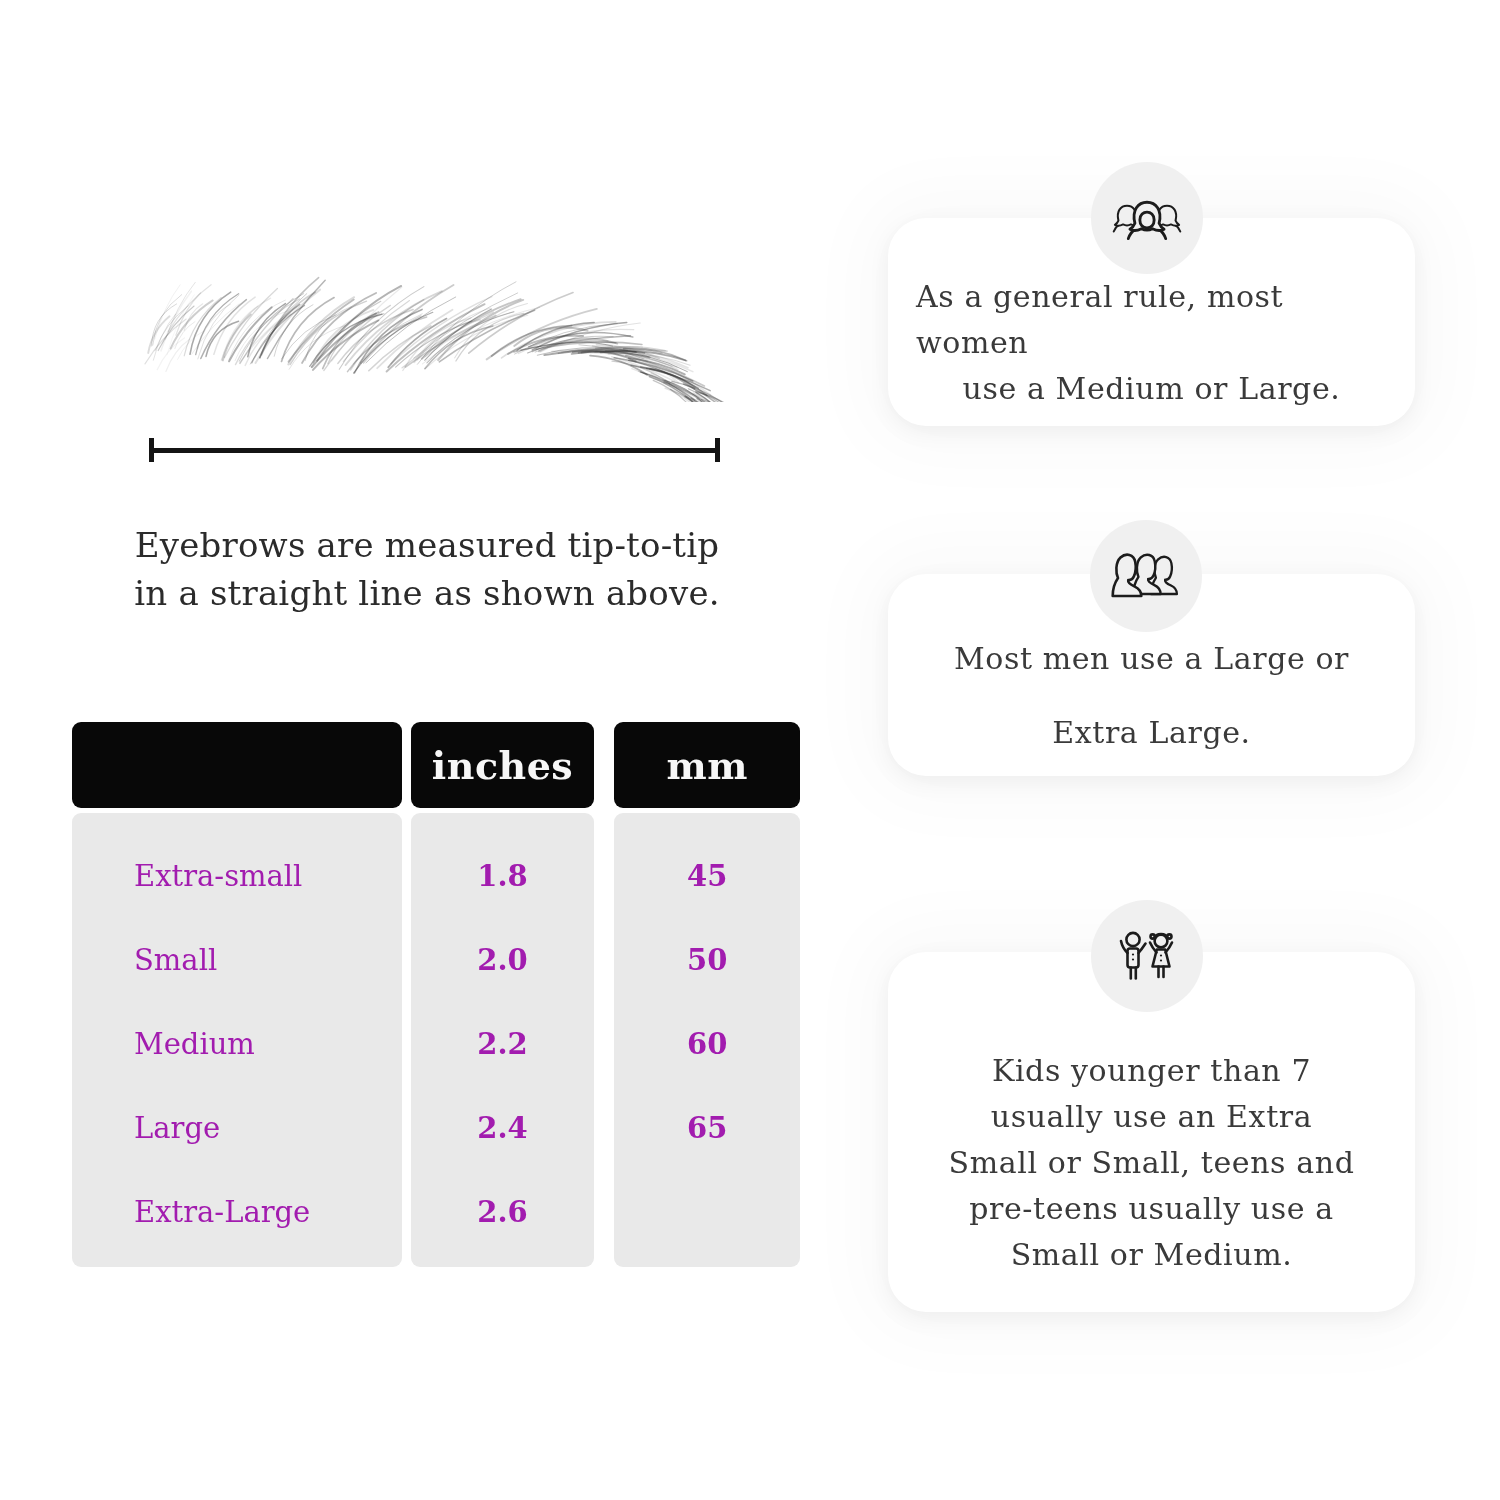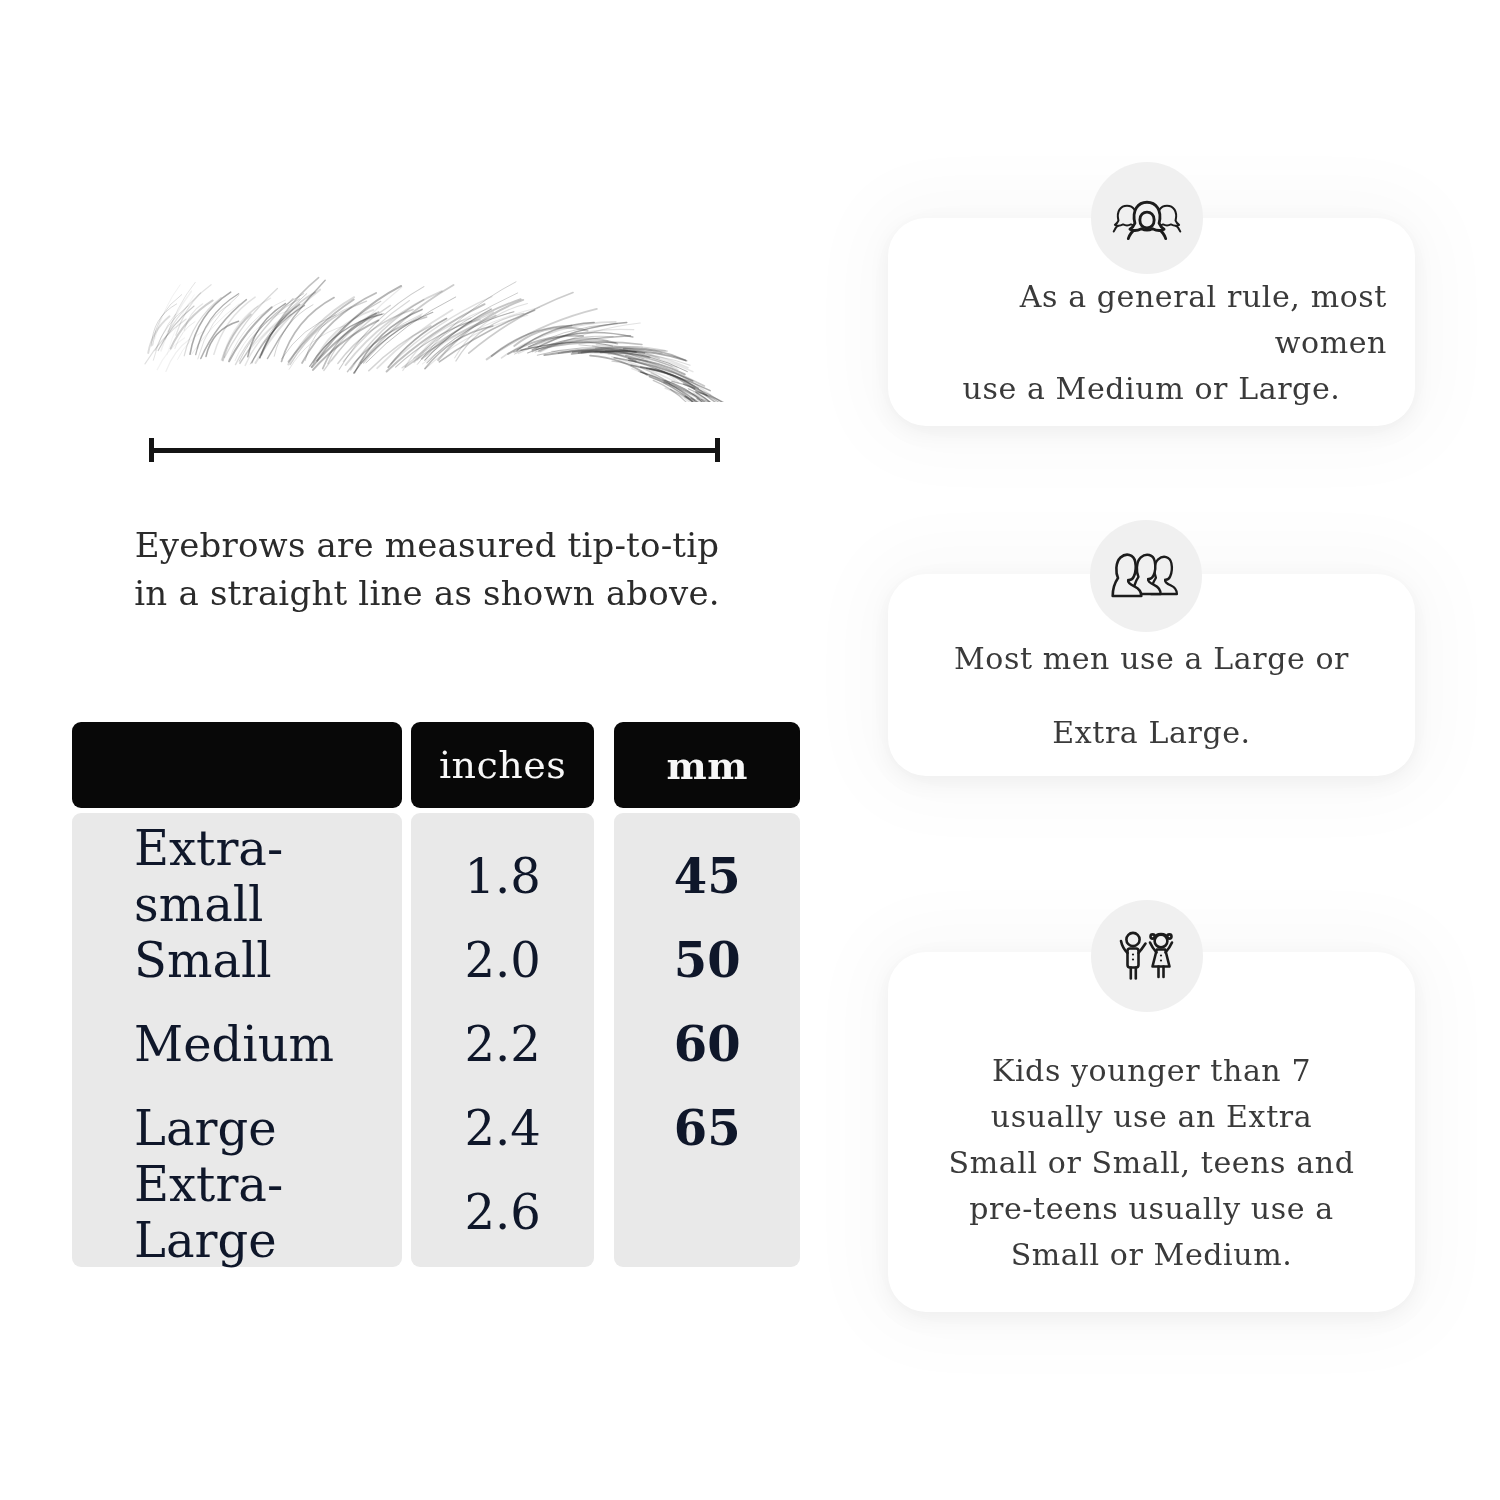--- a/index.html
+++ b/index.html
@@ -17,40 +17,40 @@
     content:"";position:absolute;left:0;right:0;top:9.5px;height:5px;background:#141414;
   }
   .figure-caption{
     position:absolute;left:112px;top:521px;width:630px;
     font-size:34px;line-height:1.42;text-align:center;color:#2b2b2b;letter-spacing:.2px;
   }
   
   .size-table{position:absolute;left:72px;top:722px;width:728px;display:flex;}
   .tcol{display:flex;flex-direction:column;}
   .tcol.c1{width:334px;margin-right:9px;}
-  .tcol.c2{width:186px;margin-right:20px;}
+  .tcol.c2{width:186px;margin-right:20px;font-weight:bold;}
   .tcol.c3{width:188px;font-weight:bold;}
   .thead{
     height:86px;background:#080808;border-radius:9px;color:#f7f7f7;
     display:flex;align-items:center;justify-content:center;
     font-size:38px;letter-spacing:.5px;
   }
   .tbody{
     margin-top:5px;background:#e9e9e9;border-radius:9px;height:454px;
     display:flex;flex-direction:column;justify-content:flex-start;padding-top:21px;box-sizing:border-box;
   }
-  .trow{height:84px;display:flex;align-items:center;font-size:48px;color:#0f172a;}
+  .trow{height:84px;display:flex;align-items:center;font-size:29px;color:#a21caf;}
   .c1 .trow{padding-left:62px;}
   .c2 .trow,.c3 .trow{justify-content:center;}
   
   .card{
     position:absolute;left:888px;width:527px;background:#ffffff;border-radius:38px;
     box-shadow:0 6px 22px rgba(0,0,0,.055), 0 0 70px 28px rgba(0,0,0,.025);
     display:flex;flex-direction:column;align-items:center;justify-content:center;
-    text-align:right;font-size:30px;line-height:1.53;color:#3a3a3a;letter-spacing:.6px;
+    text-align:left;font-size:30px;line-height:1.53;color:#3a3a3a;letter-spacing:.6px;
     box-sizing:border-box;padding:58px 28px 16px 28px;z-index:1;
   }
   .card.c-women{top:218px;height:208px;}
   .card.c-men{top:574px;height:202px;gap:28px;}
   .card.c-kids{top:952px;height:360px;padding-top:78px;}
   .icon-circle{
     position:absolute;width:112px;height:112px;border-radius:50%;background:#f0f0f0;
     display:flex;align-items:center;justify-content:center;z-index:2;
   }
   .icon-circle.i1{left:1091px;top:162px;}

